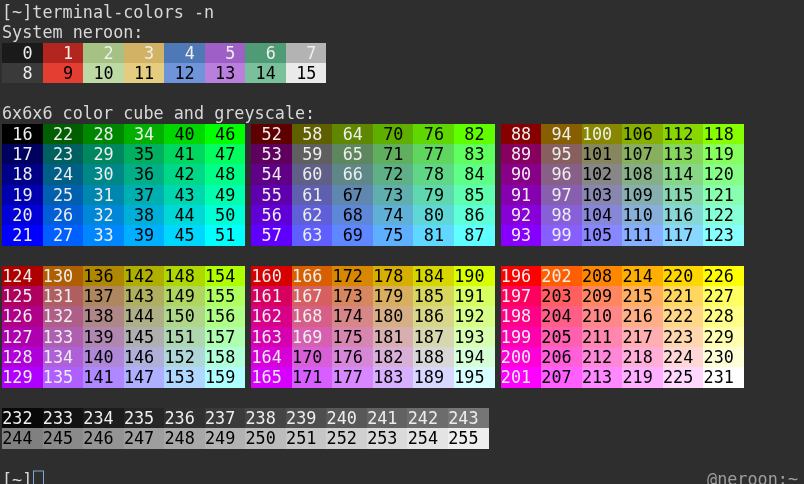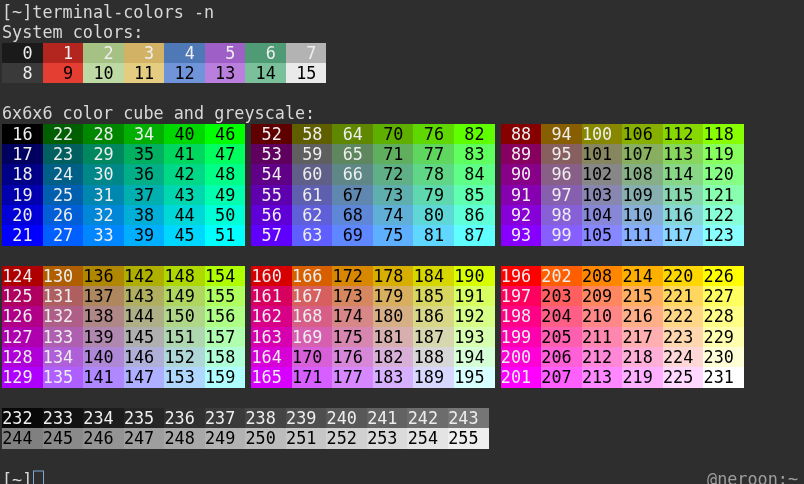--- a/index.html
+++ b/index.html
@@ -29,21 +29,21 @@
   .cursor{
     display:inline-block;width:8.5px;height:15.5px;
     border:1.5px solid #7fa7d7;margin-left:1px;
     transform:translateY(2.5px);
   }
 </style>
 </head>
 <body>
 
 <div class="line">[~]terminal-colors -n</div>
-<div class="line">System colors:</div>
+<div class="line">System neroon:</div>
 
 <div class="swatch-row"><span class="cell" style="background: rgb(26, 26, 26); color: rgb(238, 238, 238);">0</span><span class="cell" style="background: rgb(179, 38, 31); color: rgb(238, 238, 238);">1</span><span class="cell" style="background: rgb(165, 193, 131); color: rgb(238, 238, 238);">2</span><span class="cell" style="background: rgb(210, 178, 100); color: rgb(238, 238, 238);">3</span><span class="cell" style="background: rgb(78, 121, 182); color: rgb(238, 238, 238);">4</span><span class="cell" style="background: rgb(158, 96, 198); color: rgb(238, 238, 238);">5</span><span class="cell" style="background: rgb(79, 155, 118); color: rgb(238, 238, 238);">6</span><span class="cell" style="background: rgb(179, 179, 179); color: rgb(238, 238, 238);">7</span></div>
 <div class="swatch-row"><span class="cell" style="background: rgb(58, 58, 58); color: rgb(238, 238, 238);">8</span><span class="cell" style="background: rgb(228, 61, 49); color: rgb(0, 0, 0);">9</span><span class="cell" style="background: rgb(190, 218, 164); color: rgb(0, 0, 0);">10</span><span class="cell" style="background: rgb(228, 204, 128); color: rgb(0, 0, 0);">11</span><span class="cell" style="background: rgb(112, 148, 218); color: rgb(0, 0, 0);">12</span><span class="cell" style="background: rgb(186, 127, 220); color: rgb(0, 0, 0);">13</span><span class="cell" style="background: rgb(121, 192, 155); color: rgb(0, 0, 0);">14</span><span class="cell" style="background: rgb(234, 234, 234); color: rgb(0, 0, 0);">15</span></div>
 
 <div class="blank"></div>
 
 <div class="line">6x6x6 color cube and greyscale:</div>
 
 <div class="blocks-row">
   <div class="block">

